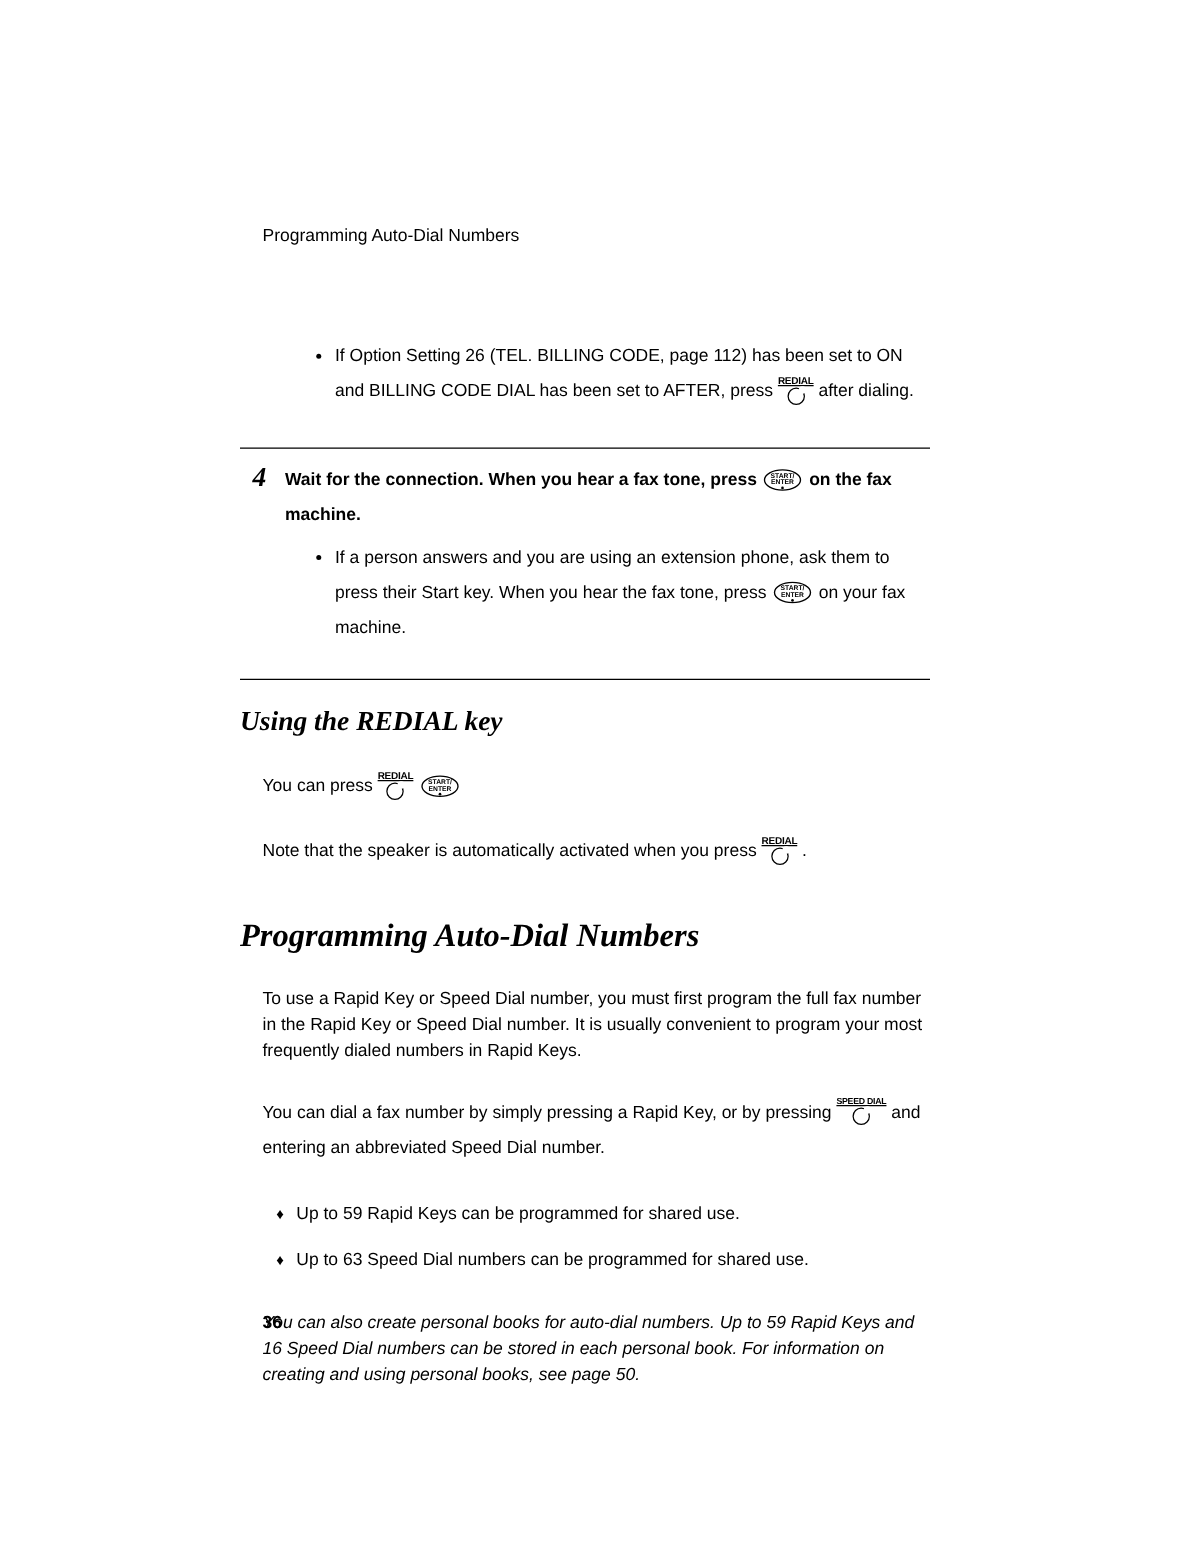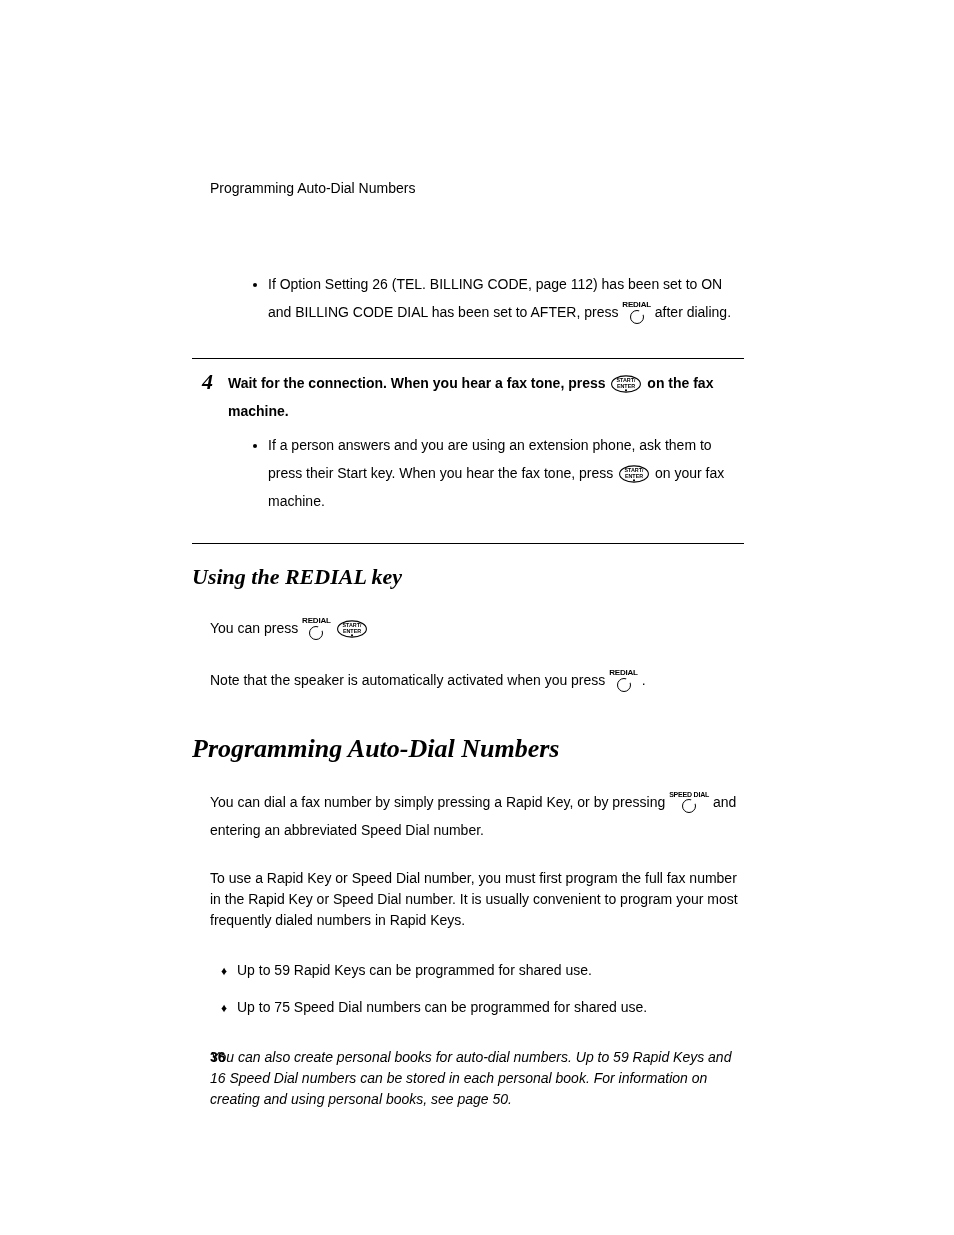--- a/index.html
+++ b/index.html
@@ -104,20 +104,21 @@
     vertical-align: middle;
     position: relative;
     text-align: center;
     line-height: 1;
   }
   .key .lbl {
     display: block;
     font-size: 8px;
     font-weight: bold;
     letter-spacing: -0.2px;
+    text-decoration: underline;
   }
   .key .lbl.tiny {
     font-size: 7px;
   }
   .key .circle {
     display: inline-block;
     width: 12px;
     height: 12px;
     border: 1.5px solid #000;
     border-radius: 50%;
@@ -225,33 +226,33 @@
         <span class="lbl">REDIAL</span>
         <span class="circle gap"></span>
       </span>
       <span>.</span>
     </span>
   </div>
 
   <div class="h-main">Programming Auto-Dial Numbers</div>
 
   <div class="block">
+    <span class="para" style="line-height:1.5;">To use a Rapid Key or Speed Dial number, you must first program the full fax number in the Rapid Key or Speed Dial number. It is usually convenient to program your most frequently dialed numbers in Rapid Keys.</span>
+
     <span class="para">
       <span>You can dial a fax number by simply pressing a Rapid Key, or by pressing </span>
       <span class="key">
         <span class="lbl tiny">SPEED DIAL</span>
         <span class="circle gap"></span>
       </span>
       <span> and entering an abbreviated Speed Dial number.</span>
     </span>
 
-    <span class="para" style="line-height:1.5;">To use a Rapid Key or Speed Dial number, you must first program the full fax number in the Rapid Key or Speed Dial number. It is usually convenient to program your most frequently dialed numbers in Rapid Keys.</span>
-
     <ul class="diamond">
       <li>Up to 59 Rapid Keys can be programmed for shared use.</li>
-      <li>Up to 75 Speed Dial numbers can be programmed for shared use.</li>
+      <li>Up to 63 Speed Dial numbers can be programmed for shared use.</li>
     </ul>
 
     <span class="para" style="line-height:1.5;font-style:italic;">You can also create personal books for auto-dial numbers. Up to 59 Rapid Keys and 16 Speed Dial numbers can be stored in each personal book. For information on creating and using personal books, see page 50.</span>
   </div>
 
   <div class="pagenum">36</div>
 </div>
 
 </body></html>

